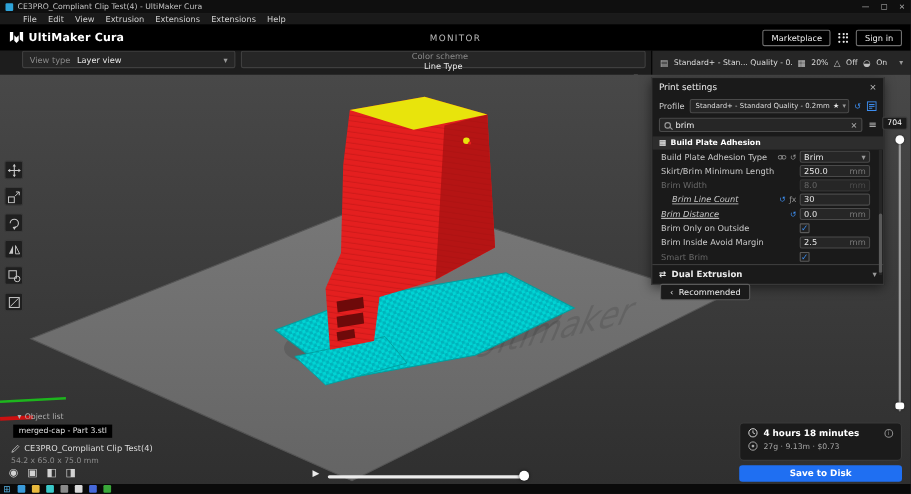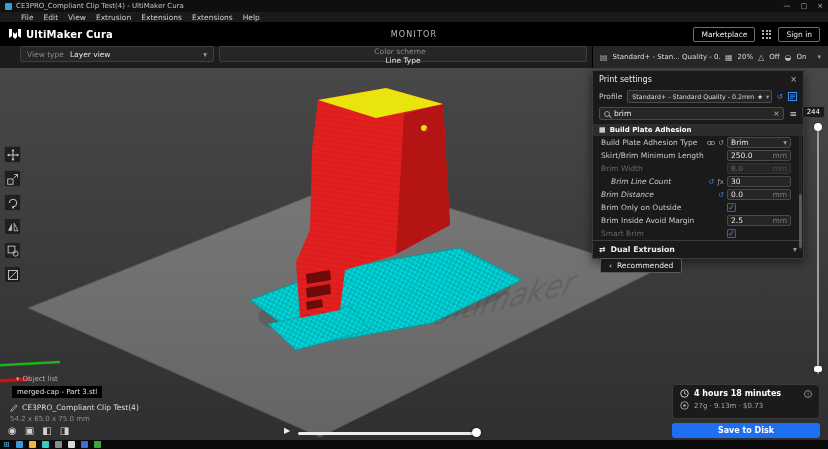--- a/index.html
+++ b/index.html
@@ -86,21 +86,21 @@
   .valbox { width:64px; height:11px; background:#262626; border:1px solid #4a4a4a; border-radius:2px;
             display:flex; align-items:center; padding:0 3px; color:#e8e8e8; }
   .valbox .unit { margin-left:auto; color:#7a7a7a; }
   .ddcaret { margin-left:auto; color:#9a9a9a; }
   .chk { width:9px; height:9px; border:1px solid #5a5a5a; background:#202020; border-radius:1px;
          display:flex; align-items:center; justify-content:center; }
   .chk span { color:#3d8ef0; font-size:8px; line-height:8px; }
   .srow.disabled .lbl { color:#676767; }
   .srow.disabled .valbox { border-color:#343434; color:#676767;text-align:right; }
   .srow.disabled .valbox .unit { color:#4d4d4d; }
-  .srow.calc .lbl { font-style:italic; }
+  .srow.calc .lbl { font-style:italic;text-decoration:underline; }
   .srow.indent { padding-left:18px; }
   .sp-scroll { position:absolute; right:1px; top:0; width:3px; height:114px; background:#262626; }
   .sp-scroll .thumb { position:absolute; left:0; width:3px; top:58px; height:54px; background:#5a5a5a; border-radius:2px; }
   .dual-row { border-top:1px solid #3c3c3c; display:flex; align-items:center; gap:5px; padding:4px 6px;
               color:#ececec; font-size:7.8px; font-weight:bold; }
   .dual-row .dd-caret { font-weight:normal; }
   .recommended-btn { position:absolute; left:600px; top:190px; height:15px; border:1px solid #5a5a5a;
                      background:#1a1a1a; color:#ececec; font-size:7.5px; display:flex; align-items:center;
                      gap:5px; padding:0 8px; border-radius:2px; cursor:pointer; }
 
@@ -445,21 +445,21 @@
         <span>Dual Extrusion</span>
         <span class="dd-caret">▾</span>
       </div>
     </div>
 
     <div class="recommended-btn">
       <span>‹</span>
       <span>Recommended</span>
     </div>
 
-    <div class="layer-label">244</div>
+    <div class="layer-label">704</div>
     <div class="layer-track"></div>
     <div class="layer-handle"></div>
     <div class="layer-handle bottom"></div>
 
     <div class="objlist-label">
       <span>▾</span>
       <span>Object list</span>
     </div>
     <div class="obj-hover">merged-cap - Part 3.stl</div>
     <div class="obj-name">

